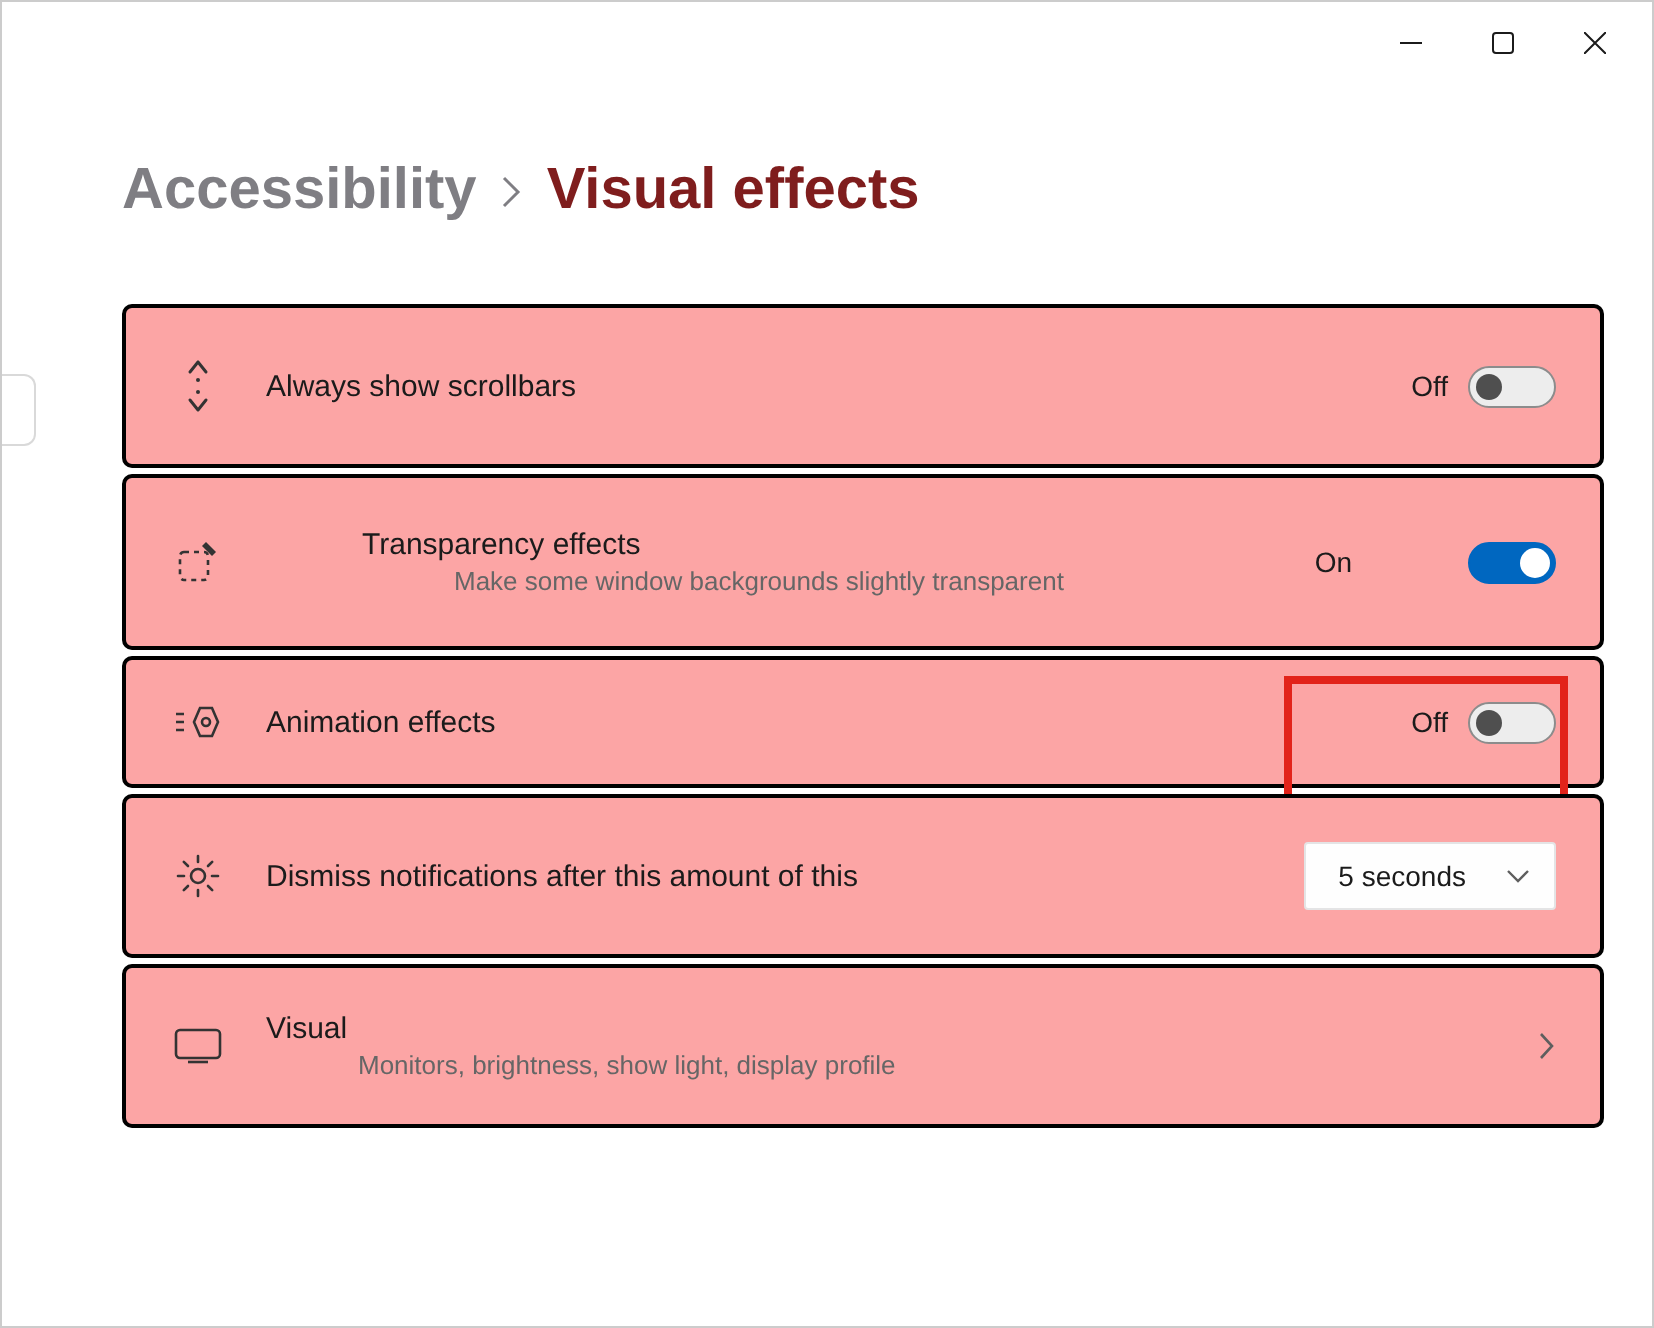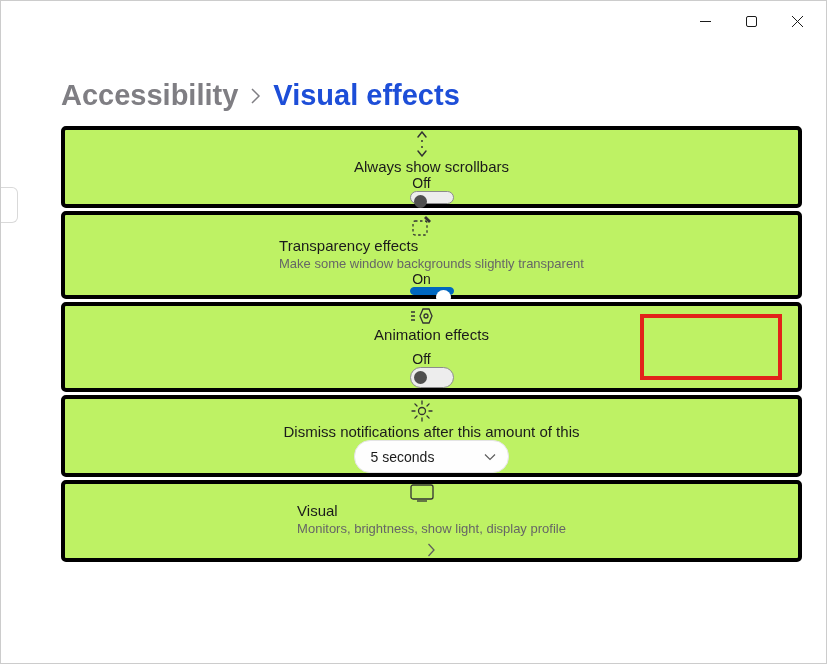--- a/index.html
+++ b/index.html
@@ -27,62 +27,61 @@
       justify-content: center;
       cursor: pointer;
     }
     .content {
       padding: 0 24px 0 60px;
     }
     .breadcrumb {
       display: flex;
       align-items: center;
       gap: 12px;
-      margin: 38px 0 14px 0;
+      margin: 38px 0 40px 0;
     }
     .bc-parent {
       font-size: 29px;
       font-weight: 600;
       color: #7f7e83;
     }
     .bc-chevron { color: #7f7e83; }
     .bc-current {
       font-size: 29px;
       font-weight: 600;
-      color: #1d4ed8;
+      color: #7f1d1d;
     }
     .card {
-      border: 4px solid #000000;
+      border: 2px solid #000000;
       border-radius: 5px;
-      background: #bef264;
+      background: #fca5a5;
       display: flex;
       align-items: center;
       padding: 0 22px;
       margin-bottom: 3px;
       position: relative;
-      flex-direction: column;
     }
     .card.h82 { height: 82px; }
-    .card.h88 { height: 88px; }
-    .card.h82n { height: 90px; }
+    .card.h88 { height: 88px; gap: 48px; }
+    .card.h82n { height: 66px; }
     .icon-slot {
       width: 28px;
       display: flex;
       align-items: center;
       justify-content: center;
       margin-right: 20px;
       color: #333;
     }
     .text-col { flex: 1; display: flex; flex-direction: column; }
     .title { font-size: 15px; color: #1b1b1b; }
-    .subtitle { font-size: 13px; color: #666; margin-top: 2px; }
+    .subtitle { font-size: 13px; color: #666; margin-top: 2px; margin-left: 46px; }
     .state-label {
       font-size: 14px;
       color: #1b1b1b;
-      margin-right: 20px;
+      margin-right: 10px;
     }
     .toggle {
       width: 44px;
       height: 21px;
       border-radius: 11px;
       position: relative;
       cursor: pointer;
     }
     .toggle.off {
       background: #ededed;
@@ -110,27 +109,27 @@
       position: absolute;
       border: 4px solid #e2231a;
       pointer-events: none;
       right: 16px;
       top: 8px;
       width: 142px;
       height: 66px;
     }
     .select {
       border: 1px solid #e4e4e5;
-      border-radius: 16px;
+      border-radius: 2px;
       background: #fefefe;
-      height: 46px;
+      height: 34px;
       display: flex;
       align-items: center;
       padding: 0 12px 0 16px;
-      gap: 50px;
+      gap: 20px;
       cursor: pointer;
       font-size: 14px;
       color: #1b1b1b;
     }
     .section-header {
       font-size: 15px;
       font-weight: 600;
       color: #1b1b1b;
       margin: 44px 0 14px 0;
     }

